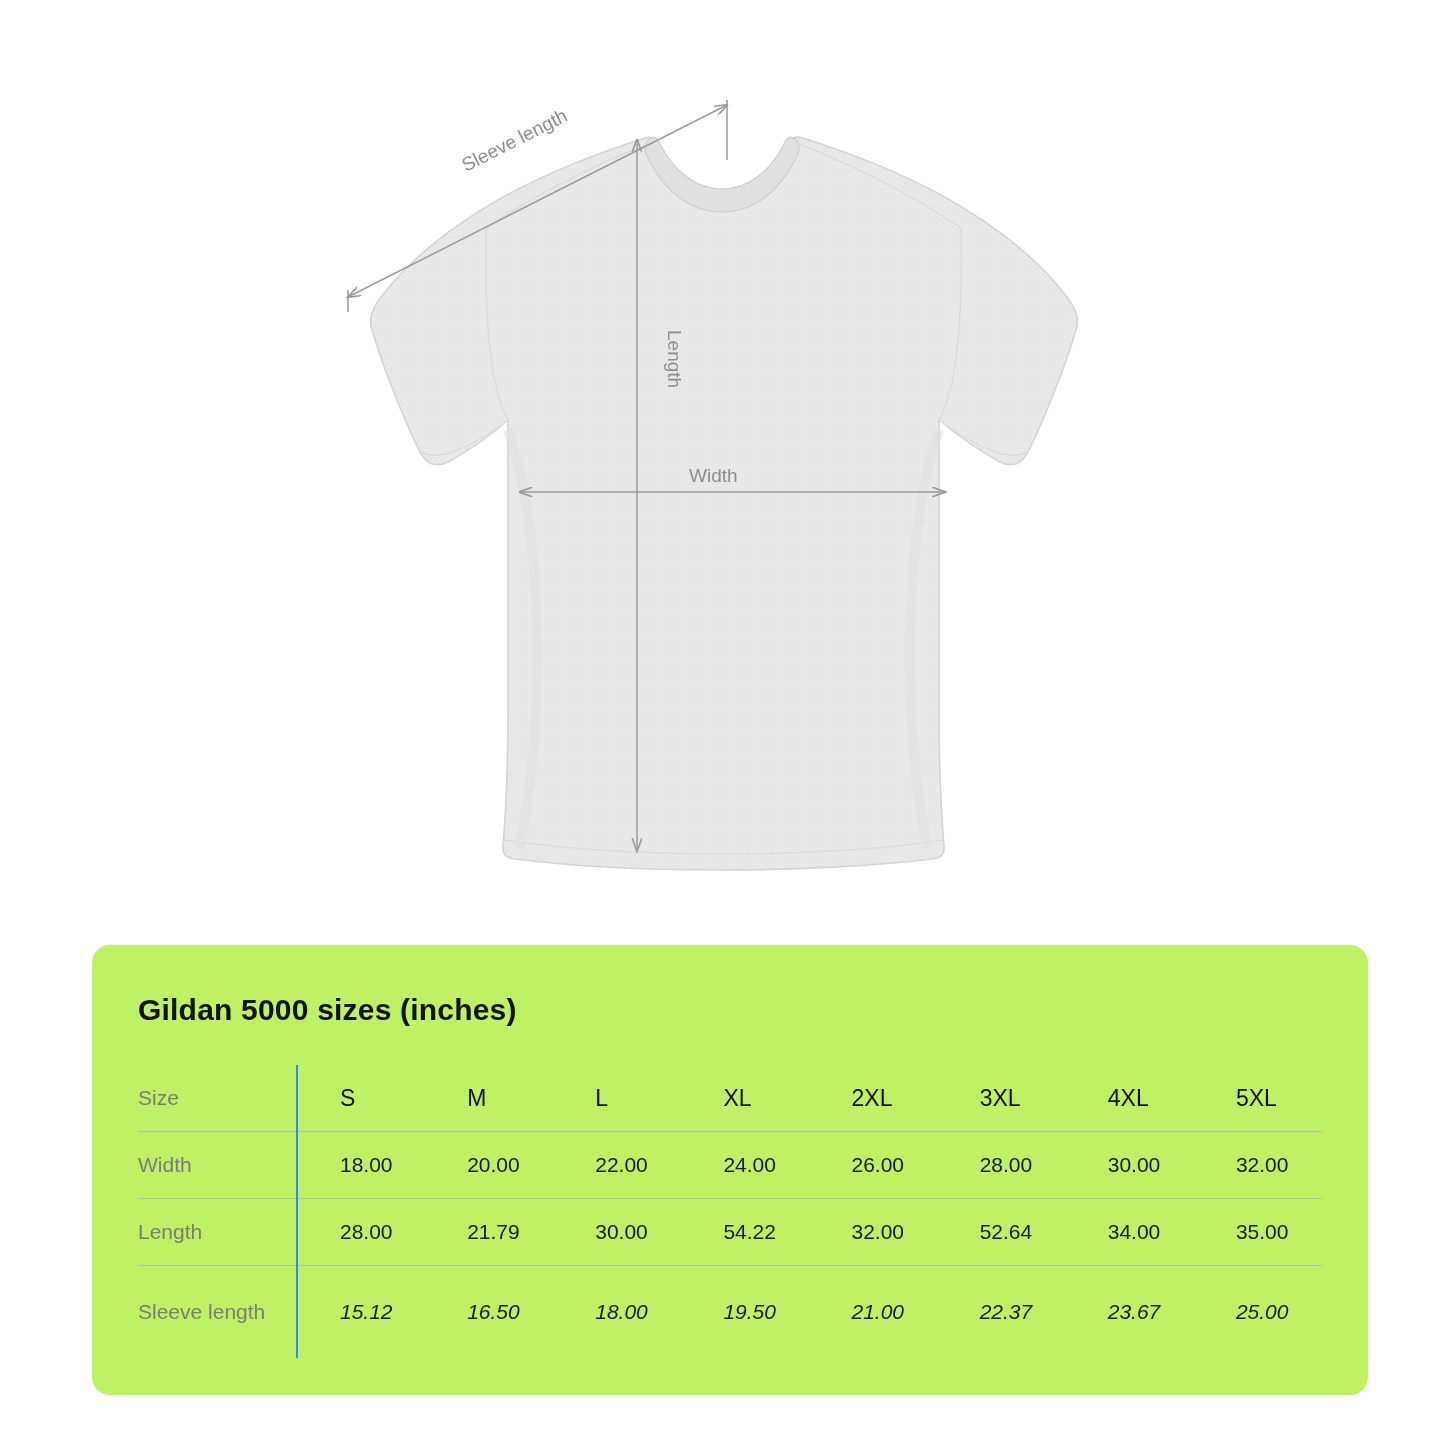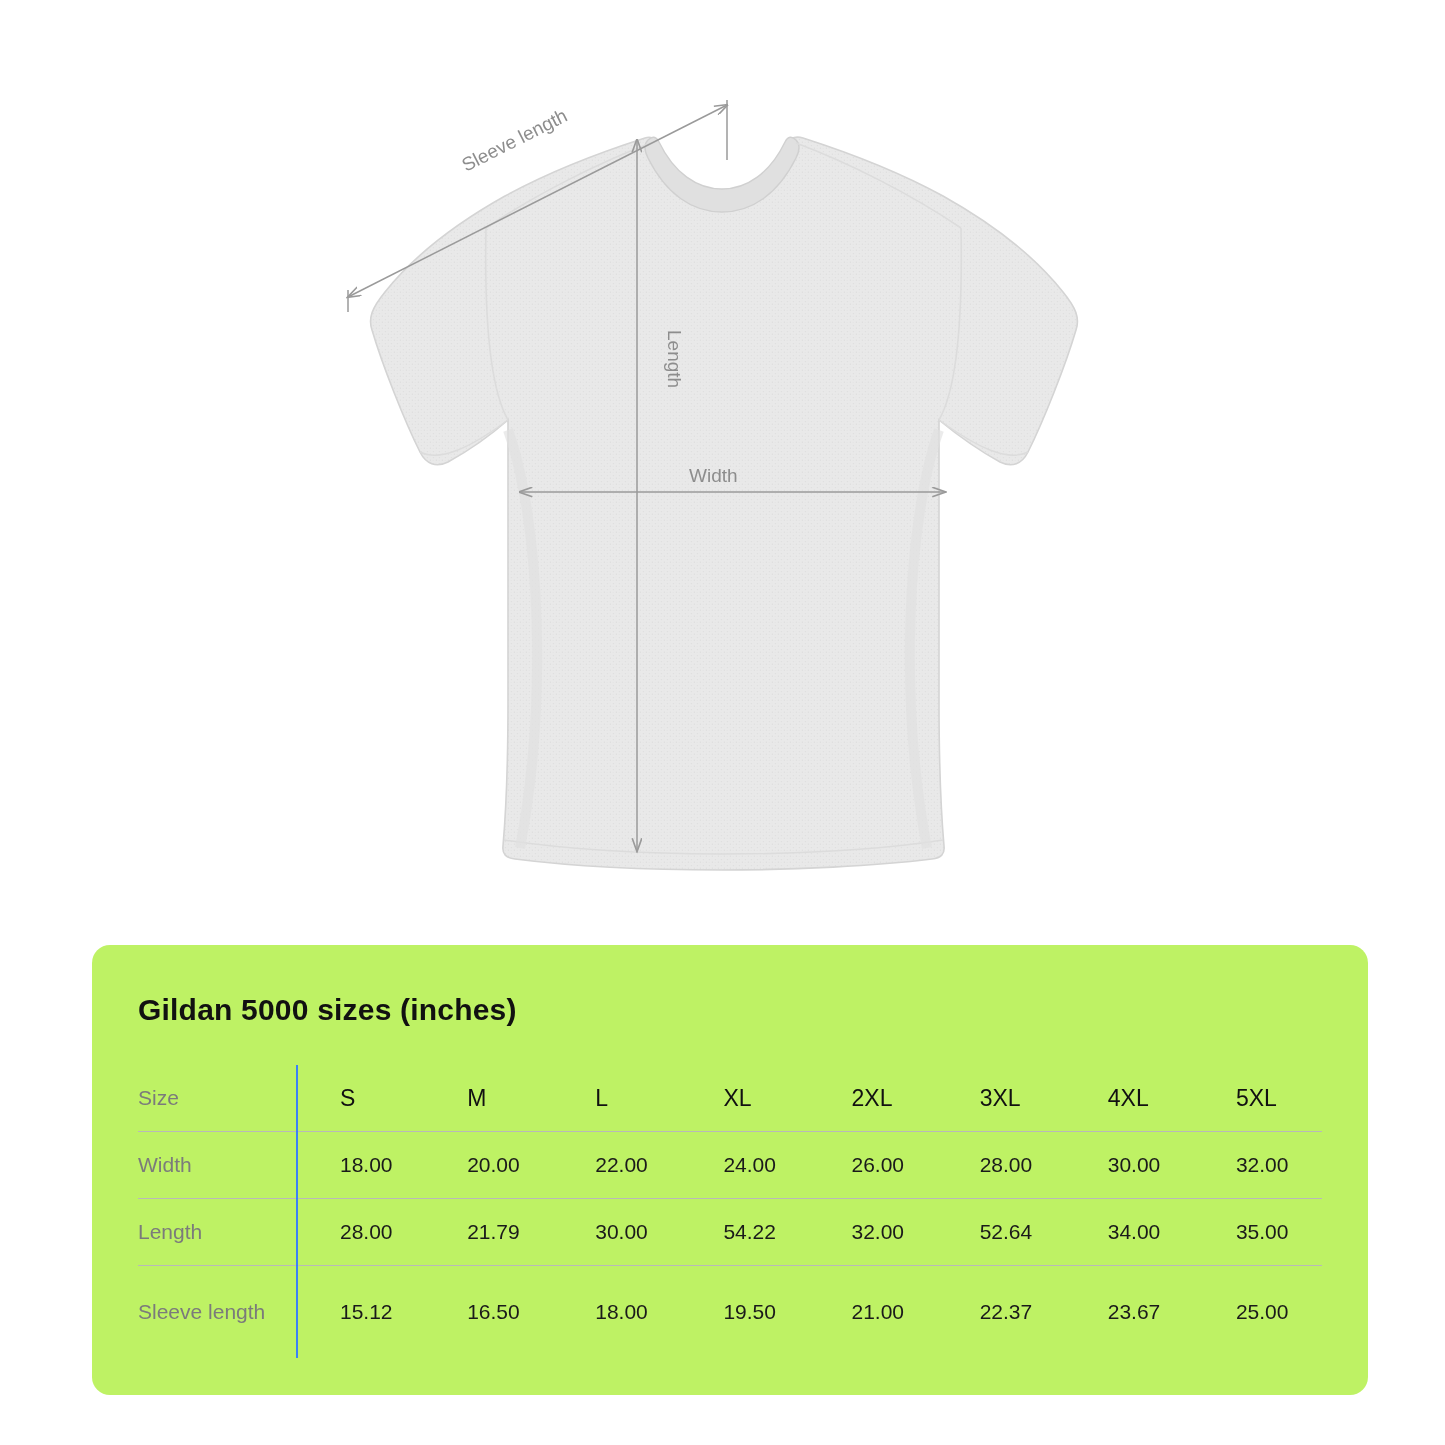--- a/index.html
+++ b/index.html
@@ -70,21 +70,21 @@
     padding-right: 10px !important;
     border-right: 2px solid #3b82f6;
     height: 66px;
   }
   .row-label.tall { height: 92px; }
   .data-cell {
     color: #1a1a1a;
     padding-left: 42px !important;
     height: 66px;
   }
-  .data-cell.tall { height: 92px; }
+  .data-cell.tall { height: 92px; font-style: italic; }
   .hdr .data-cell {
     font-size: 23px;
     color: #111111;
   }
   tr.divider > * {
     border-top: 1px solid #b9b9b9;
   }
 
   .dim-text {
     font-family: "Liberation Sans", sans-serif;

